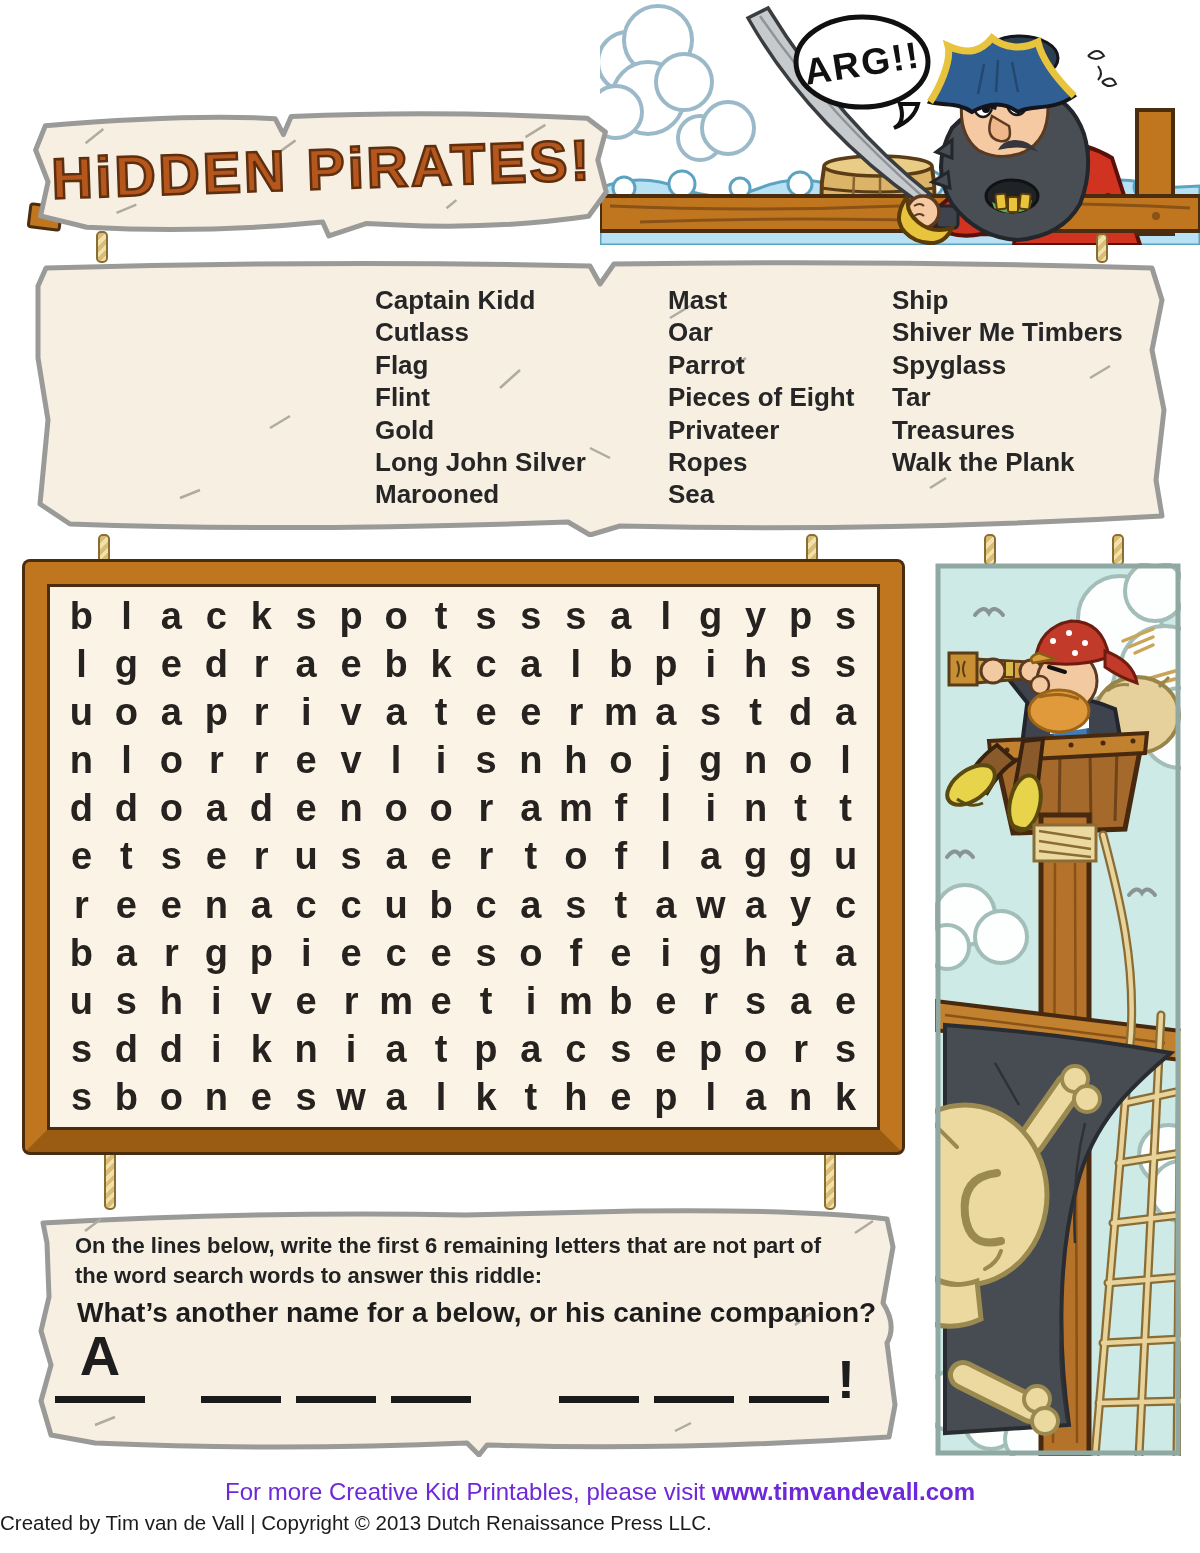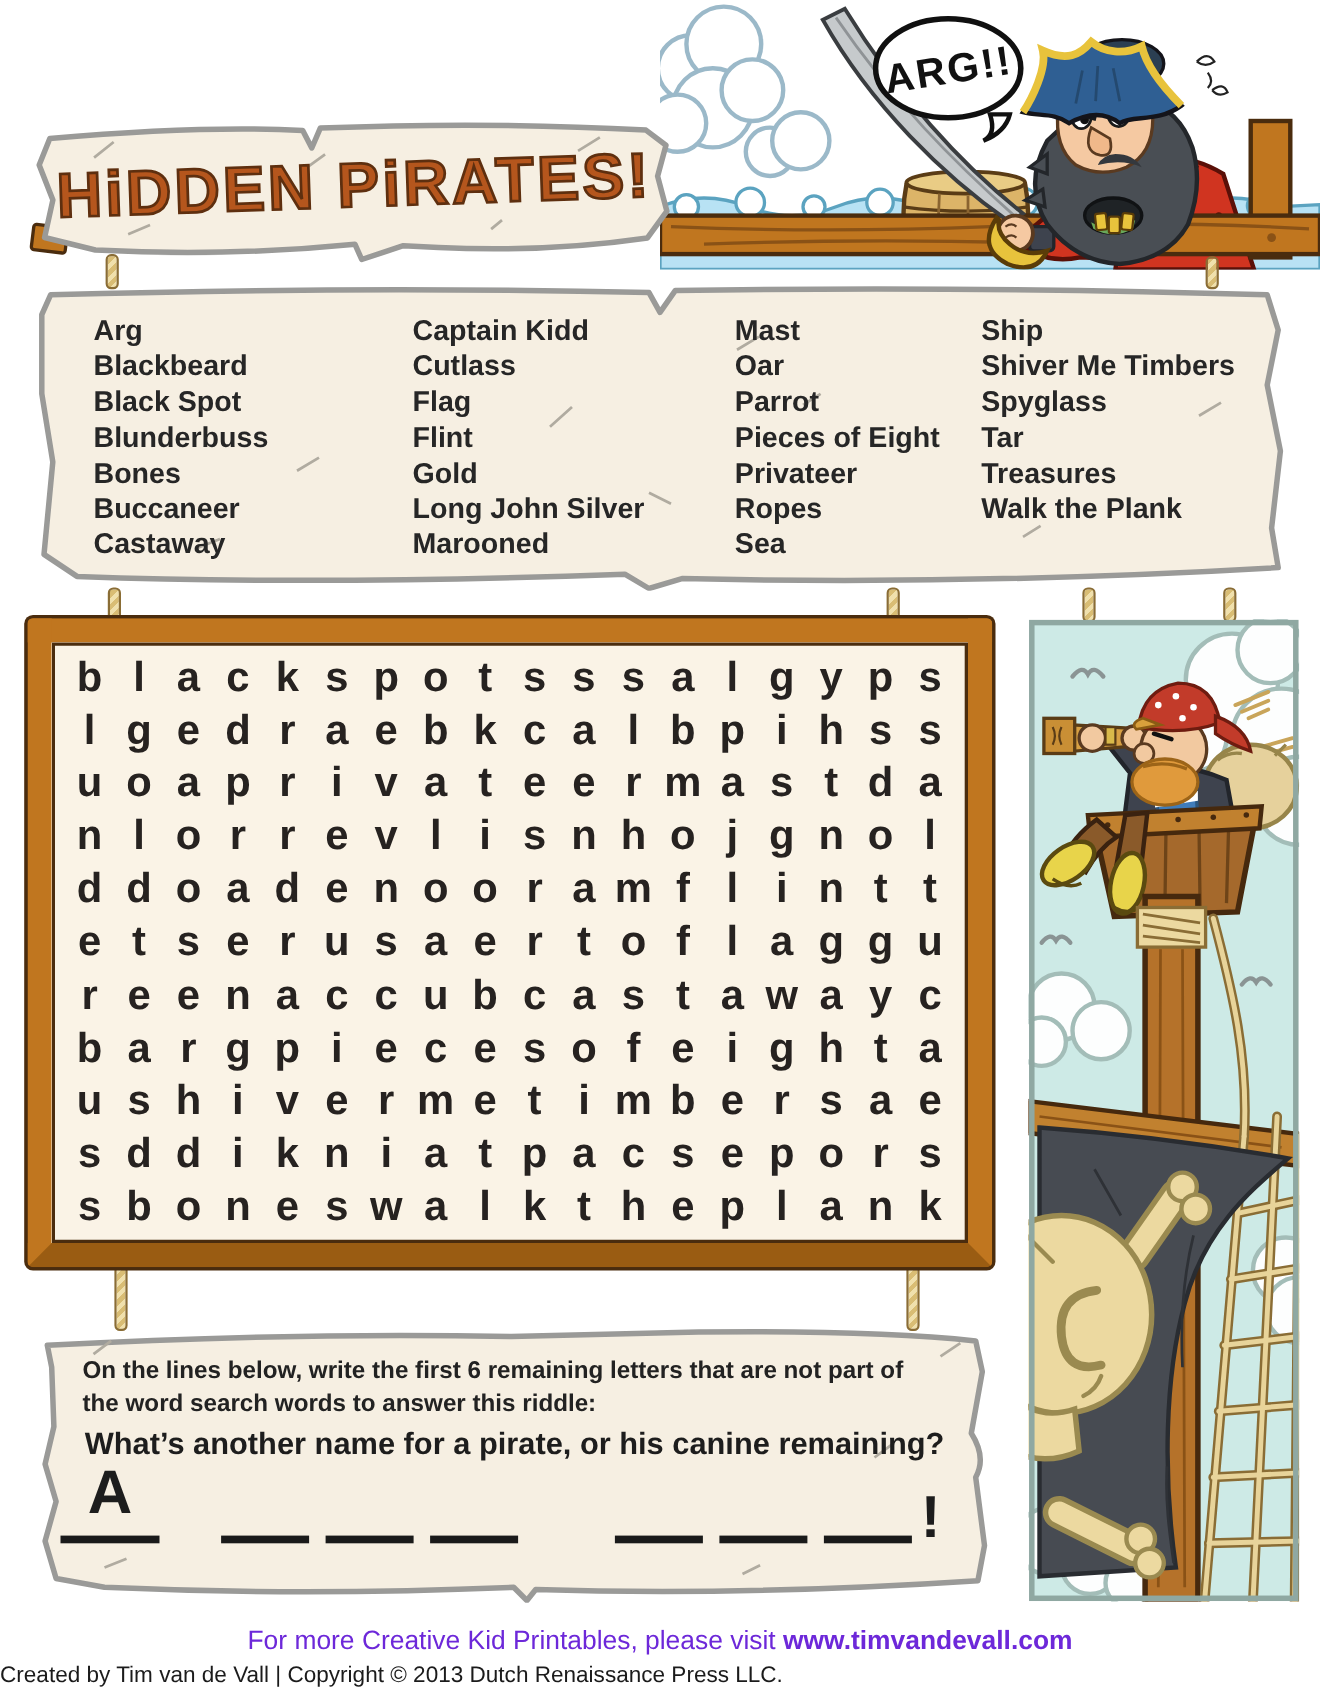--- a/index.html
+++ b/index.html
@@ -201,29 +201,20 @@
       <path d="M60 30 L78 16 M500 30 L520 18 M90 100 L110 92 M420 100 L430 92 M250 44 L270 30" stroke="#b0aba0" stroke-width="2.5" fill="none"></path>
     </svg>
     <div class="banner-text">HiDDEN PiRATES!</div>
   </div>
 
   <div class="panel word-list">
     <svg class="paper-bg" viewBox="0 0 1140 279" preserveAspectRatio="none">
       <path d="M8 28 L16 10 Q300 2 560 8 L570 26 L584 6 Q860 2 1122 10 L1132 42 L1122 92 L1134 152 L1126 222 L1132 258 Q860 274 590 268 L560 277 L538 264 Q260 274 40 266 L10 246 L18 162 L8 100 Z" fill="#f6efe2" stroke="#9a9a98" stroke-width="5" stroke-linejoin="round"></path>
       <path d="M470 130 L490 112 M560 190 L580 200 M240 170 L260 158 M640 60 L660 48 M700 110 L716 100 M1060 120 L1080 108 M150 240 L170 232 M900 230 L916 220" stroke="#b0aba0" stroke-width="2.5" fill="none"></path>
     </svg>
-    <ul class="word-col c0">
-        <li>Arg</li>
-        <li>Blackbeard</li>
-        <li>Black Spot</li>
-        <li>Blunderbuss</li>
-        <li>Bones</li>
-        <li>Buccaneer</li>
-        <li>Castaway</li>
-      </ul>
     <ul class="word-col c1">
         <li>Captain Kidd</li>
         <li>Cutlass</li>
         <li>Flag</li>
         <li>Flint</li>
         <li>Gold</li>
         <li>Long John Silver</li>
         <li>Marooned</li>
       </ul>
     <ul class="word-col c2">
@@ -588,21 +579,21 @@
       <rect x="3" y="3" width="240" height="887" fill="none" stroke="#8fa8a2" stroke-width="5"></rect>
     </svg>
   </div>
 
   <div class="panel riddle">
     <svg class="paper-bg" viewBox="0 0 870 252" preserveAspectRatio="none">
       <path d="M12 38 L8 18 Q230 6 430 10 L600 6 Q760 4 852 14 L858 42 L848 98 Q862 120 852 138 L860 200 L854 232 Q640 246 452 240 L444 250 L432 238 Q240 246 60 238 L16 230 L6 196 L16 160 L6 126 L14 92 Z" fill="#f6efe2" stroke="#9a9a98" stroke-width="5" stroke-linejoin="round"></path>
       <path d="M50 26 L66 14 M820 28 L838 16 M60 220 L80 212 M640 226 L656 218 M760 120 L776 108" stroke="#b0aba0" stroke-width="2.5" fill="none"></path>
     </svg>
     <p class="riddle-instructions">On the lines below, write the first 6 remaining letters that are not part of the word search words to answer this riddle:</p>
-    <p class="riddle-question">What’s another name for a pirate, or his canine remaining?</p>
+    <p class="riddle-question">What’s another name for a below, or his canine companion?</p>
     <div class="answer-row">
       <div class="blank first">
         <span class="big-a">A</span>
       </div>
       <div class="bgroup">
           <div class="blank"></div>
           <div class="blank"></div>
           <div class="blank"></div>
         </div>
       <div class="bgroup">

